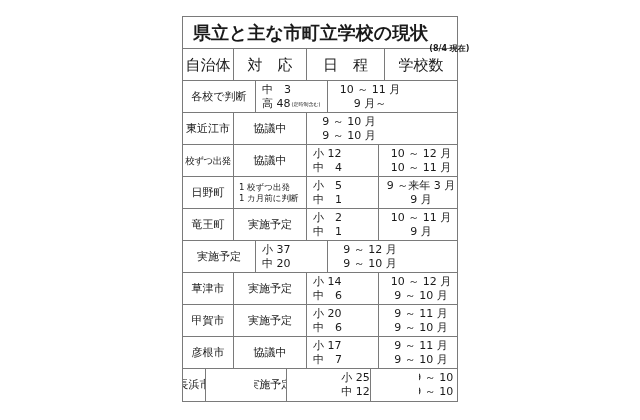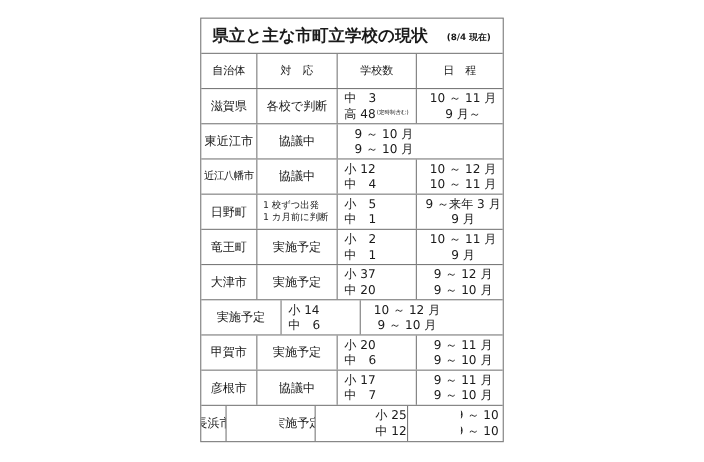--- a/index.html
+++ b/index.html
@@ -26,31 +26,31 @@
     .title-row {
       height: 32px;
       border-bottom: 1px solid #7a7a7a;
       display: flex;
       align-items: center;
       padding-left: 10px;
       box-sizing: border-box;
       white-space: nowrap;
     }
     .title-main {
-      font-size: 15px;
+      font-size: 18px;
       font-weight: bold;
       letter-spacing: 0px;
       text-align: center;
     }
     .title-sub {
       font-size: 8px;
       font-weight: bold;
-      margin-left: 17px;
+      margin-left: 1px;
       position: relative;
-      top: 1px;
+      top: 16px;
     }
     .row {
       display: flex;
       height: 32px;
       border-bottom: 1px solid #7a7a7a;
       box-sizing: border-box;
     }
     .row:last-child { border-bottom: none; gap: 48px; }
     .cell {
       box-sizing: border-box;
@@ -60,21 +60,21 @@
       font-size: 11px;
       line-height: 14px;
       overflow: hidden;
       white-space: nowrap;
     }
     .cell:last-child { border-right: none; }
     .c1 { width: 51px; justify-content: center; }
     .c2 { width: 73px; justify-content: center; }
     .c3 { width: 72px; padding-left: 6px; flex-direction: column; align-items: flex-start; justify-content: center; }
     .c4 { width: 78px; padding-left: 6px; flex-direction: column; align-items: center; justify-content: center; }
-    .hdr .cell { font-size: 10px; }
+    .hdr .cell { font-size: 15px; }
     .hdr .c3, .hdr .c4 { align-items: center; padding-left: 0; }
     .muni-small { font-size: 9.5px; letter-spacing: -0.5px; }
     .resp-two {
       flex-direction: column;
       font-size: 8.5px;
       line-height: 11px;
       align-items: flex-start;
       justify-content: center;
       padding-left: 5px;
     }
@@ -102,26 +102,25 @@
 
 <div class="tbl">
   <div class="title-row">
     <span class="title-main">県立と主な市町立学校の現状</span>
     <span class="title-sub">(8/4 現在)</span>
   </div>
 
   <div class="row hdr">
     <div class="cell c1">自治体</div>
     <div class="cell c2">対　応</div>
+    <div class="cell c4">日　程</div>
     <div class="cell c3">学校数</div>
-    <div class="cell c4">日　程</div>
-  </div>
-
-  <div class="row">
-    <div class="cell c1">滋賀県</div>
+  </div>
+
+  <div class="row">
     <div class="cell c2">各校で判断</div>
     <div class="cell c3">
       <span class="line">中　3</span>
       <span class="line"><span>高 48</span><span class="note">(定時制含む)</span></span>
     </div>
     <div class="cell c4">
       <span class="line">10 ～ 11 月</span>
       <span class="line">9 月～</span>
     </div>
   </div>
@@ -129,21 +128,21 @@
   <div class="row">
     <div class="cell c1">東近江市</div>
     <div class="cell c2">協議中</div>
     <div class="cell c4">
       <span class="line">9 ～ 10 月</span>
       <span class="line">9 ～ 10 月</span>
     </div>
   </div>
 
   <div class="row">
-    <div class="cell c1 muni-small">近江八幡市</div>
+    <div class="cell c1 muni-small">校ずつ出発</div>
     <div class="cell c2">協議中</div>
     <div class="cell c3">
       <span class="line">小 12</span>
       <span class="line">中　4</span>
     </div>
     <div class="cell c4">
       <span class="line">10 ～ 12 月</span>
       <span class="line">10 ～ 11 月</span>
     </div>
   </div>
@@ -171,33 +170,33 @@
       <span class="line">小　2</span>
       <span class="line">中　1</span>
     </div>
     <div class="cell c4">
       <span class="line">10 ～ 11 月</span>
       <span class="line">9 月</span>
     </div>
   </div>
 
   <div class="row">
-    <div class="cell c1">大津市</div>
     <div class="cell c2">実施予定</div>
     <div class="cell c3">
       <span class="line">小 37</span>
       <span class="line">中 20</span>
     </div>
     <div class="cell c4">
       <span class="line">9 ～ 12 月</span>
       <span class="line">9 ～ 10 月</span>
     </div>
   </div>
 
   <div class="row">
+    <div class="cell c1">草津市</div>
     <div class="cell c2">実施予定</div>
     <div class="cell c3">
       <span class="line">小 14</span>
       <span class="line">中　6</span>
     </div>
     <div class="cell c4">
       <span class="line">10 ～ 12 月</span>
       <span class="line">9 ～ 10 月</span>
     </div>
   </div>

